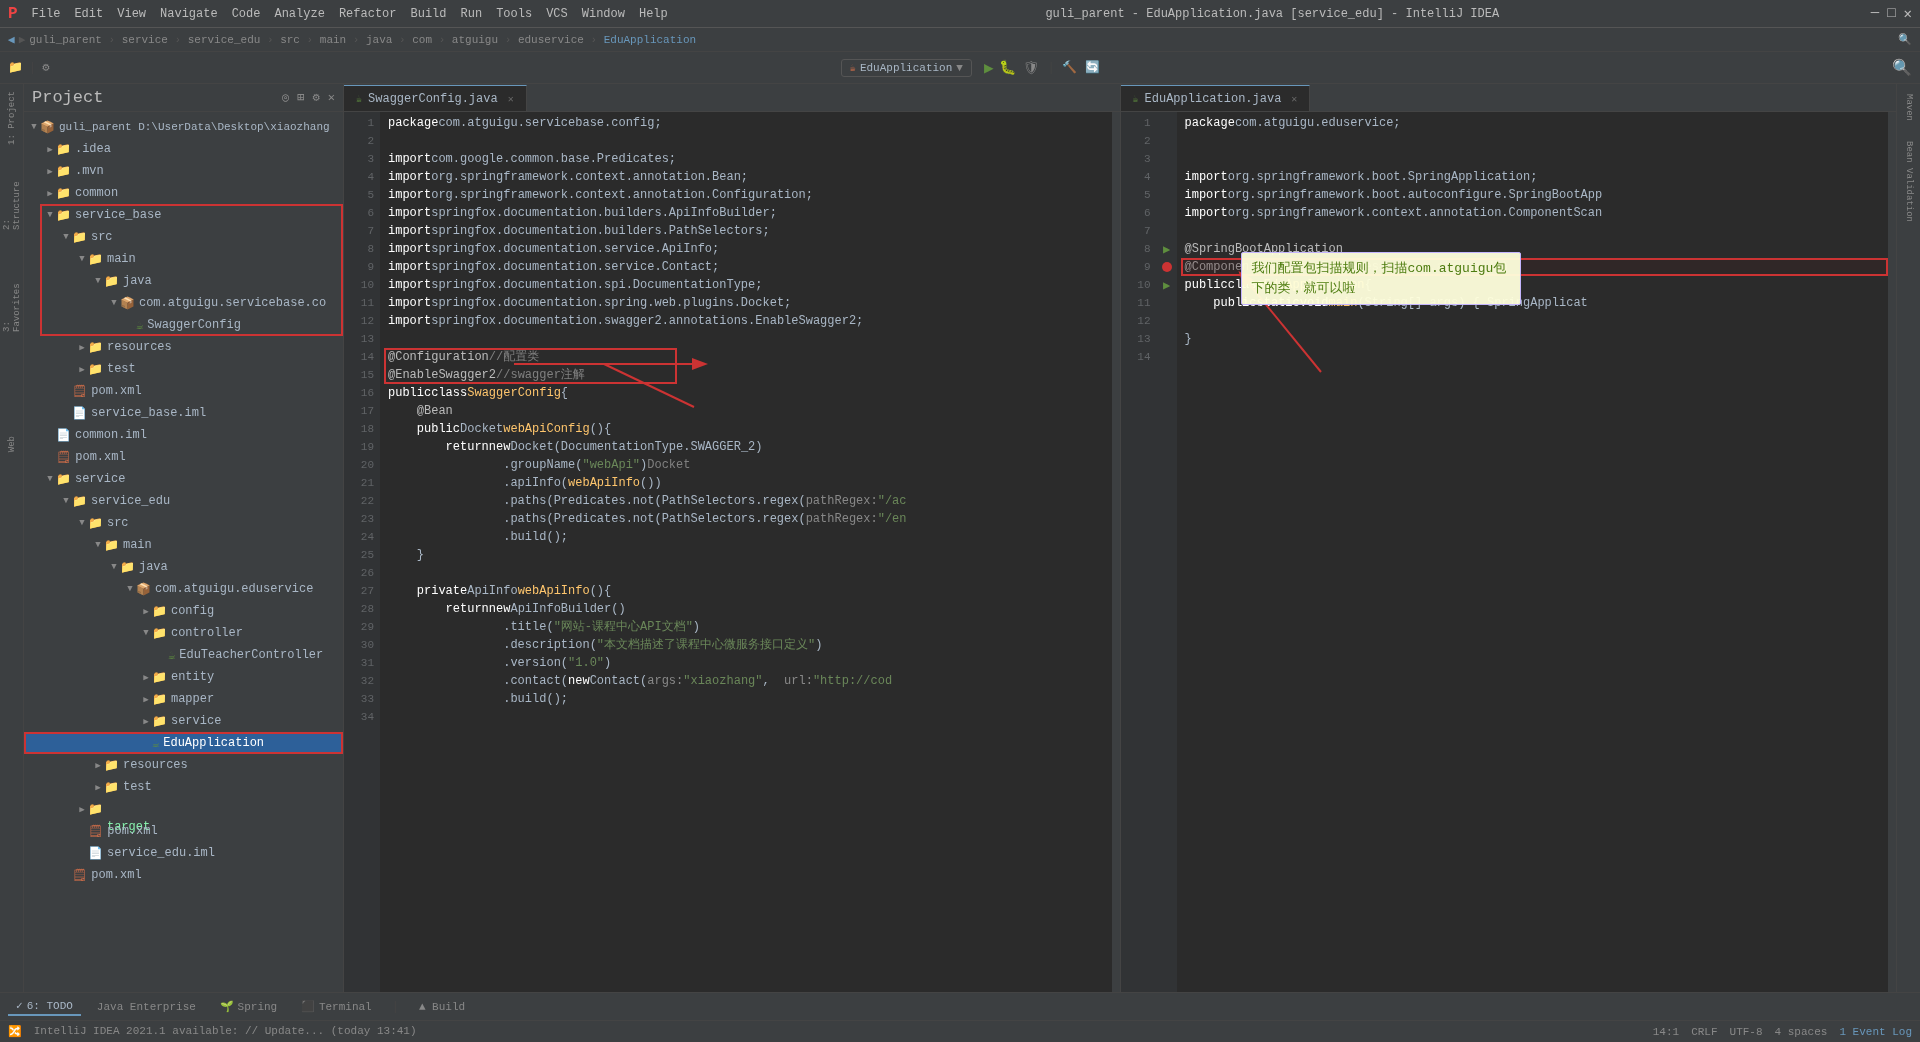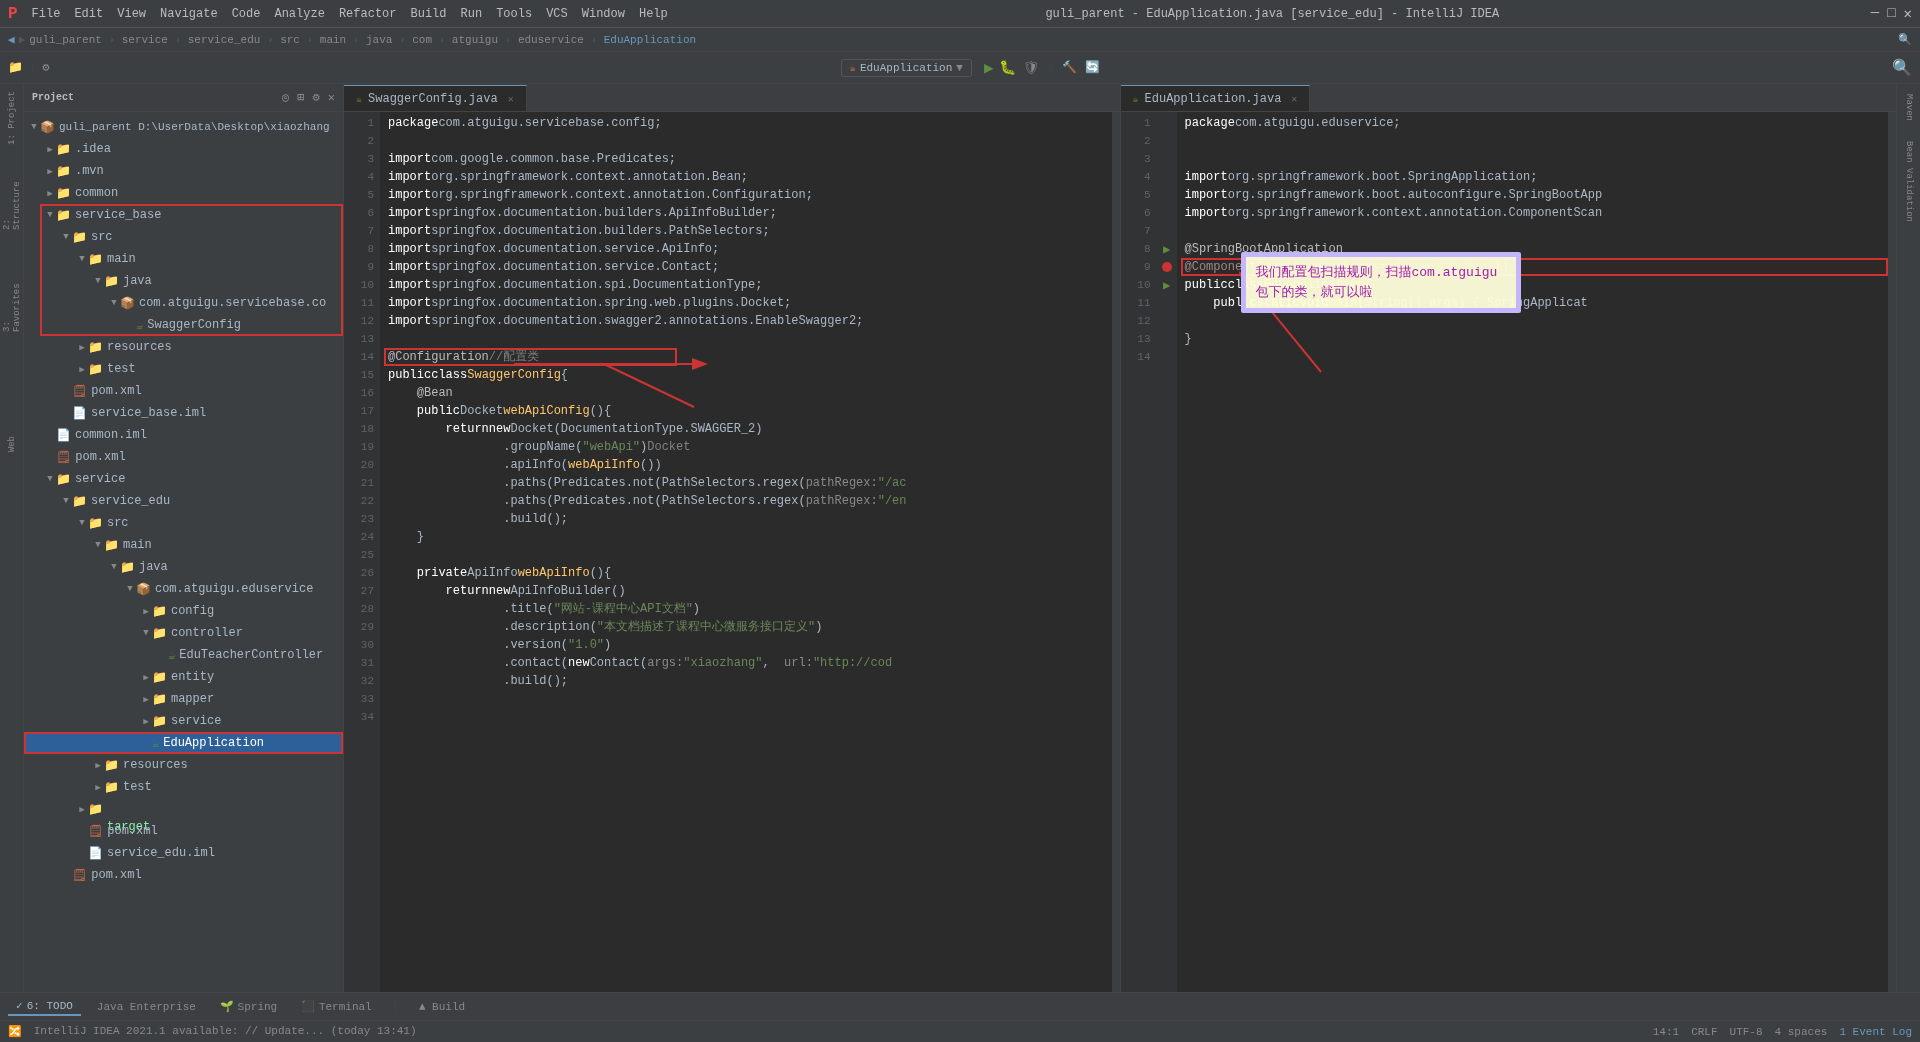--- a/index.html
+++ b/index.html
@@ -16,21 +16,21 @@
     
     #toolbar { height: 32px; background: #3c3f41; display: flex; align-items: center; padding: 0 8px; gap: 4px; border-bottom: 1px solid #444; }
     #toolbar .run-config { display: flex; align-items: center; background: #3c3f41; border: 1px solid #555; padding: 2px 8px; border-radius: 3px; gap: 4px; cursor: pointer; color: #a9b7c6; font-size: 11px; }
 
     
     #main { display: flex; height: calc(1042px - 28px - 24px - 32px - 28px - 22px); }
 
     
     #sidebar { width: 320px; background: #3c3f41; border-right: 1px solid #444; display: flex; flex-direction: column; overflow: hidden; }
     #sidebar-header { height: 28px; display: flex; align-items: center; justify-content: space-between; padding: 0 8px; background: #3c3f41; border-bottom: 1px solid #444; }
-    #sidebar-header .title { font-size: 10px; color: #bbb; font-weight: bold; }
+    #sidebar-header .title { font-size: 17px; color: #bbb; font-weight: normal; }
     #sidebar-header .icons { display: flex; gap: 4px; }
     #sidebar-tree { overflow-y: auto; flex: 1; padding: 4px 0; }
 
     .tree-item { display: flex; align-items: center; padding: 2px 4px; cursor: pointer; white-space: nowrap; height: 22px; }
     .tree-item.selected { background: #2d6099; }
     .tree-item .arrow { width: 12px; height: 12px; display: inline-flex; align-items: center; justify-content: center; color: #888; font-size: 9px; }
     .folder-icon { color: #f0a732; }
 
     
     #left-icons { width: 24px; background: #3c3f41; display: flex; flex-direction: column; align-items: center; padding: 4px 0; gap: 2px; border-right: 1px solid #444; }
@@ -70,22 +70,22 @@
     .bottom-tab.active { color: #a9b7c6; border-bottom: 2px solid #6897bb; }
 
     .maven-panel { width: 24px; background: #3c3f41; border-left: 1px solid #444; display: flex; flex-direction: column; align-items: center; }
 
     
     .editor-wrapper { position: relative; flex: 1; overflow: hidden; }
 
     .chinese-note { 
       position: absolute; 
       background: rgba(255,255,220,0.95); 
-      border: 5px solid #c4b5fd;
-      color: #a21caf; 
+      border: 1px solid #c4b5fd;
+      color: #4d7c0f; 
       font-size: 13px; 
       padding: 6px 10px; 
       border-radius: 2px; 
       z-index: 10;
       line-height: 1.5;
       max-width: 260px;
     }
   </style>
 </head>
 <body>
@@ -458,20 +458,24 @@
               <div class="code-line"><span class="kw">import</span> springfox.documentation.spring.web.plugins.Docket;</div>
               <div class="code-line"><span class="kw">import</span> springfox.documentation.swagger2.annotations.EnableSwagger2;</div>
               <div class="code-line">&nbsp;</div>
 
               <div style="position:relative;">
                 <div style="position:absolute;top:0;left:-4px;right:60%;bottom:0;border:2px solid #cc3333;z-index:3;pointer-events:none;"></div>
                 <div class="code-line">
                     <span style="color:#bbb;">@Configuration</span>
                     <span class="comment">//配置类</span>
                   </div>
+                <div class="code-line">
+                    <span style="color:#bbb;">@EnableSwagger2</span>
+                    <span class="comment">//swagger注解</span>
+                  </div>
               </div>
               <div class="code-line"><span class="kw">public</span> <span class="kw">class</span> <span style="color:#ffc66d;">SwaggerConfig</span> {</div>
               <div class="code-line">&nbsp;&nbsp;&nbsp;&nbsp;<span style="color:#bbb;">@Bean</span></div>
               <div class="code-line">&nbsp;&nbsp;&nbsp;&nbsp;<span class="kw">public</span> Docket <span class="method">webApiConfig</span>(){</div>
               <div class="code-line">&nbsp;&nbsp;&nbsp;&nbsp;&nbsp;&nbsp;&nbsp;&nbsp;<span class="kw">return</span> <span class="kw">new</span> Docket(DocumentationType.SWAGGER_2)</div>
               <div class="code-line">&nbsp;&nbsp;&nbsp;&nbsp;&nbsp;&nbsp;&nbsp;&nbsp;&nbsp;&nbsp;&nbsp;&nbsp;&nbsp;&nbsp;&nbsp;&nbsp;.groupName(<span class="str">"webApi"</span>) <span class="comment">Docket</span></div>
               <div class="code-line">&nbsp;&nbsp;&nbsp;&nbsp;&nbsp;&nbsp;&nbsp;&nbsp;&nbsp;&nbsp;&nbsp;&nbsp;&nbsp;&nbsp;&nbsp;&nbsp;.apiInfo(<span class="method">webApiInfo</span>())</div>
               <div class="code-line">&nbsp;&nbsp;&nbsp;&nbsp;&nbsp;&nbsp;&nbsp;&nbsp;&nbsp;&nbsp;&nbsp;&nbsp;&nbsp;&nbsp;&nbsp;&nbsp;.paths(Predicates.not(PathSelectors.regex( <span style="color:#888;">pathRegex:</span> <span class="str">"/ac</span></div>
               <div class="code-line">&nbsp;&nbsp;&nbsp;&nbsp;&nbsp;&nbsp;&nbsp;&nbsp;&nbsp;&nbsp;&nbsp;&nbsp;&nbsp;&nbsp;&nbsp;&nbsp;.paths(Predicates.not(PathSelectors.regex( <span style="color:#888;">pathRegex:</span> <span class="str">"/en</span></div>
               <div class="code-line">&nbsp;&nbsp;&nbsp;&nbsp;&nbsp;&nbsp;&nbsp;&nbsp;&nbsp;&nbsp;&nbsp;&nbsp;&nbsp;&nbsp;&nbsp;&nbsp;.build();</div>

